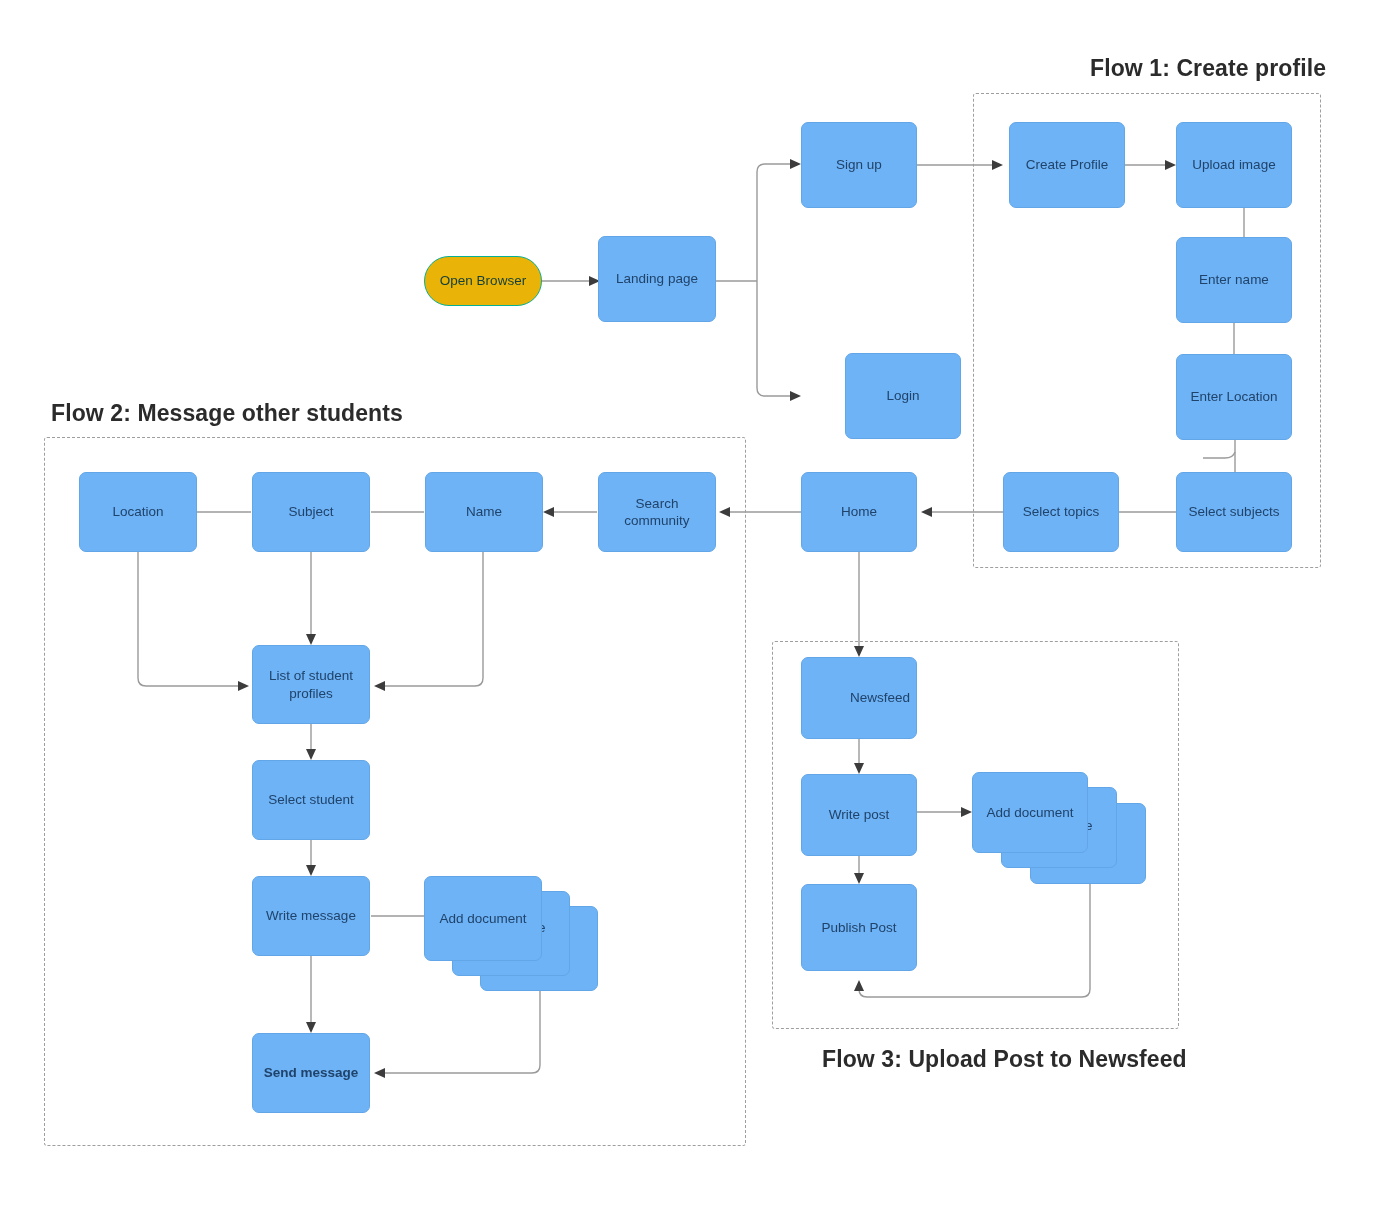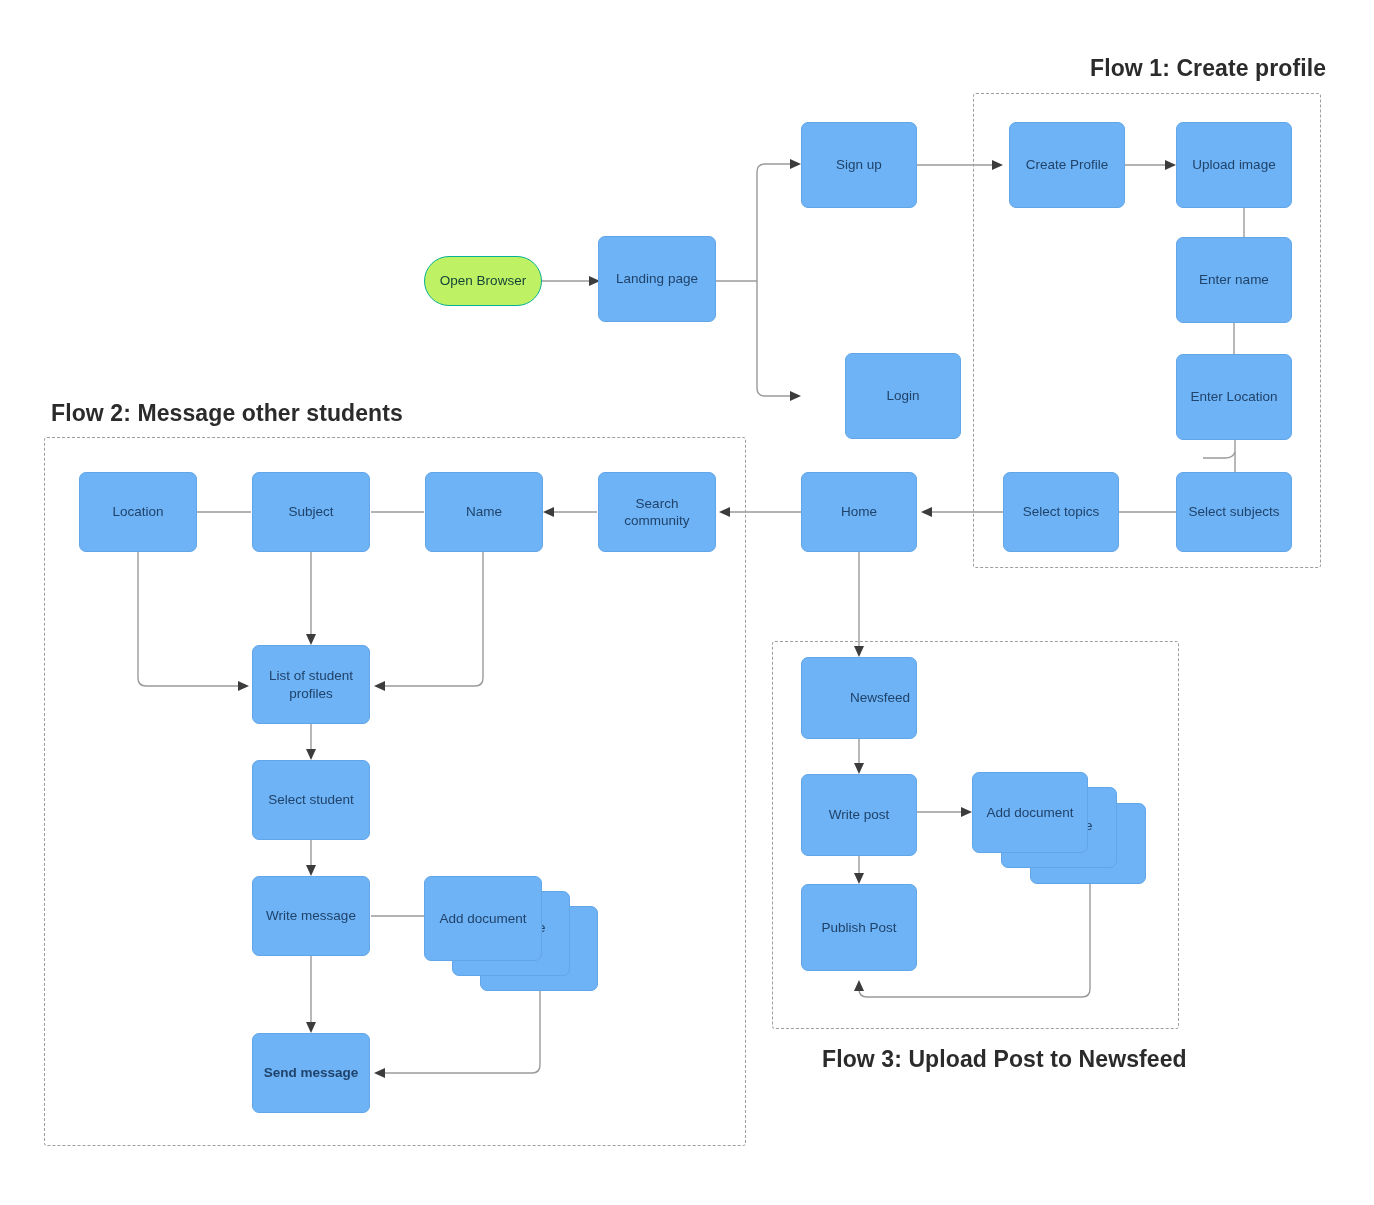--- a/index.html
+++ b/index.html
@@ -47,21 +47,21 @@
     font-family: "Liberation Sans", sans-serif;
     font-size: 13.5px;
     line-height: 1.28;
     display: flex;
     align-items: center;
     justify-content: center;
     text-align: center;
     padding: 2px 4px;
   }
   .node.start {
-    background: #bef264;
+    background: #eab308;
     border: 1px solid #06b095;
     border-radius: 40px;
     color: #123f38;
   }
   
   .stack-back {
     position: absolute;
     box-sizing: border-box;
     background: #6EB3F5;
     border: 1px solid #63a6e8;

